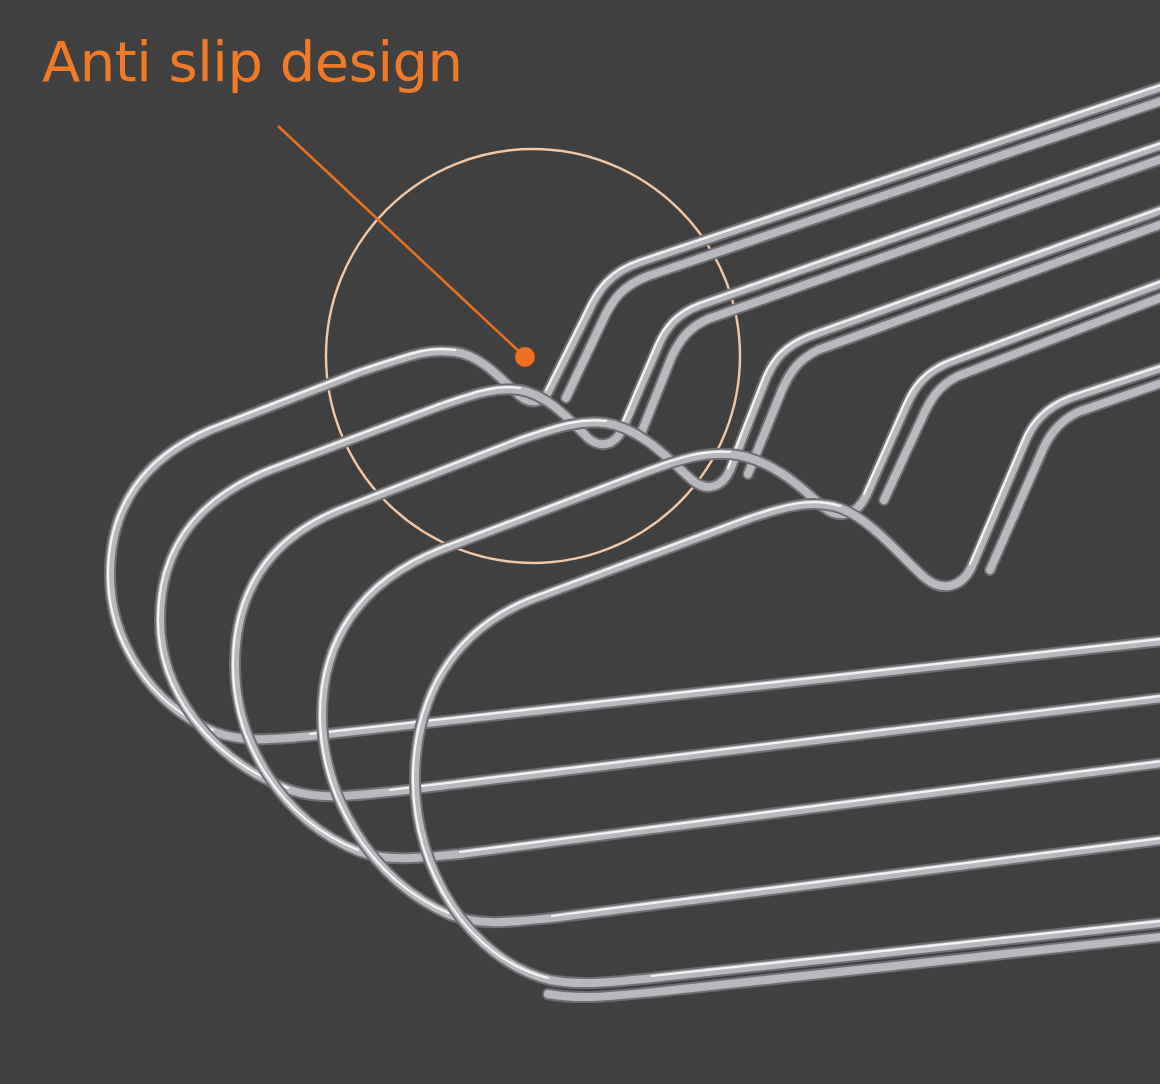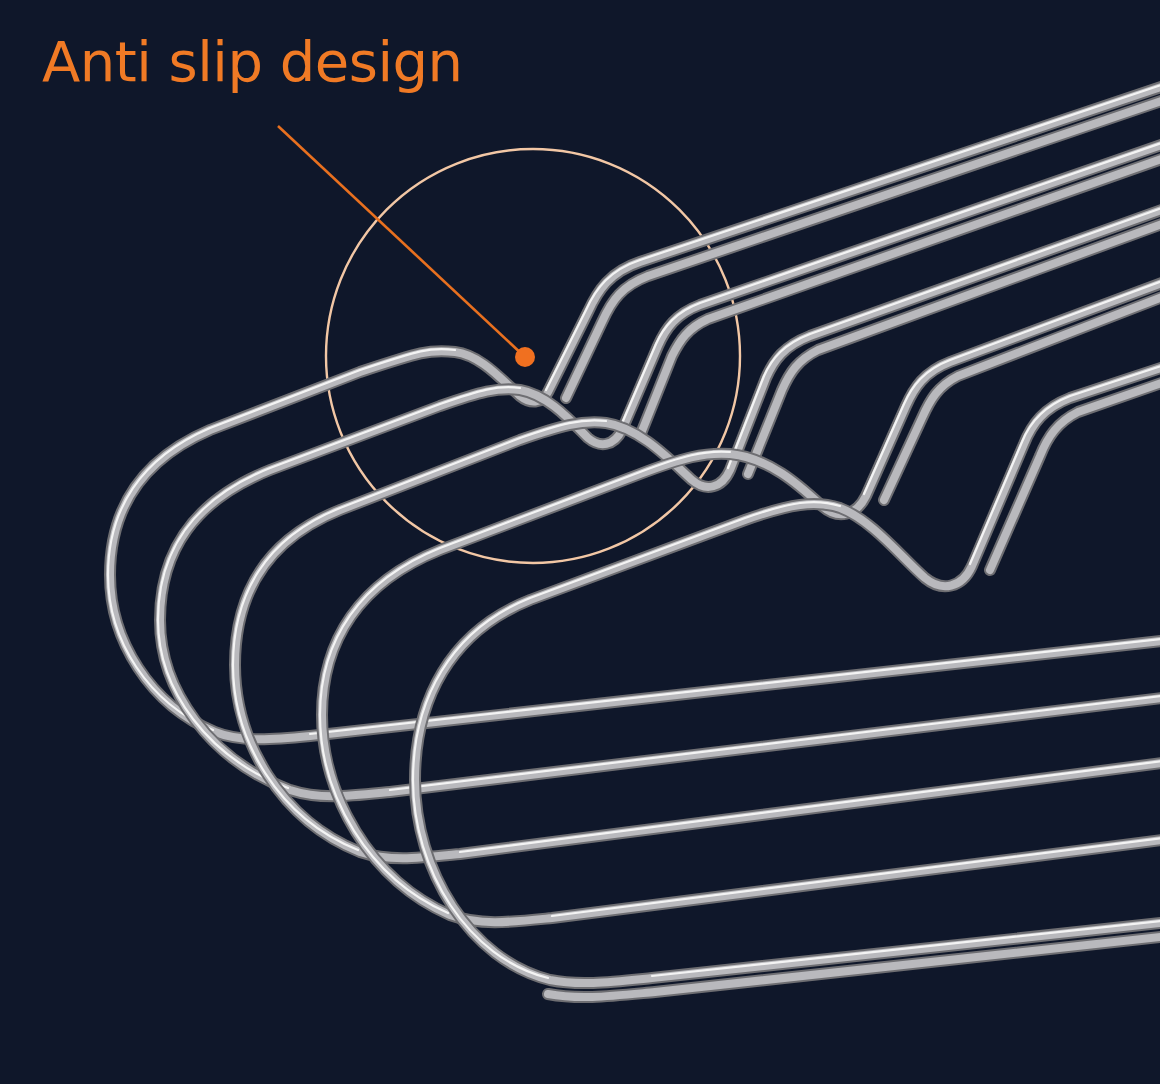--- a/index.html
+++ b/index.html
@@ -5,21 +5,21 @@
     html, body {
       margin: 0;
       padding: 0;
       background: #ffffff;
     }
     .canvas {
       position: relative;
       width: 1160px;
       height: 1084px;
       overflow: hidden;
-      background: #0f172a;
+      background: #404040;
     }
     .headline {
       position: absolute;
       left: 42px;
       top: 34px;
       font-family: "DejaVu Sans", sans-serif;
       font-size: 56px;
       font-weight: 500;
       letter-spacing: -0.5px;
       color: #f07a25;

